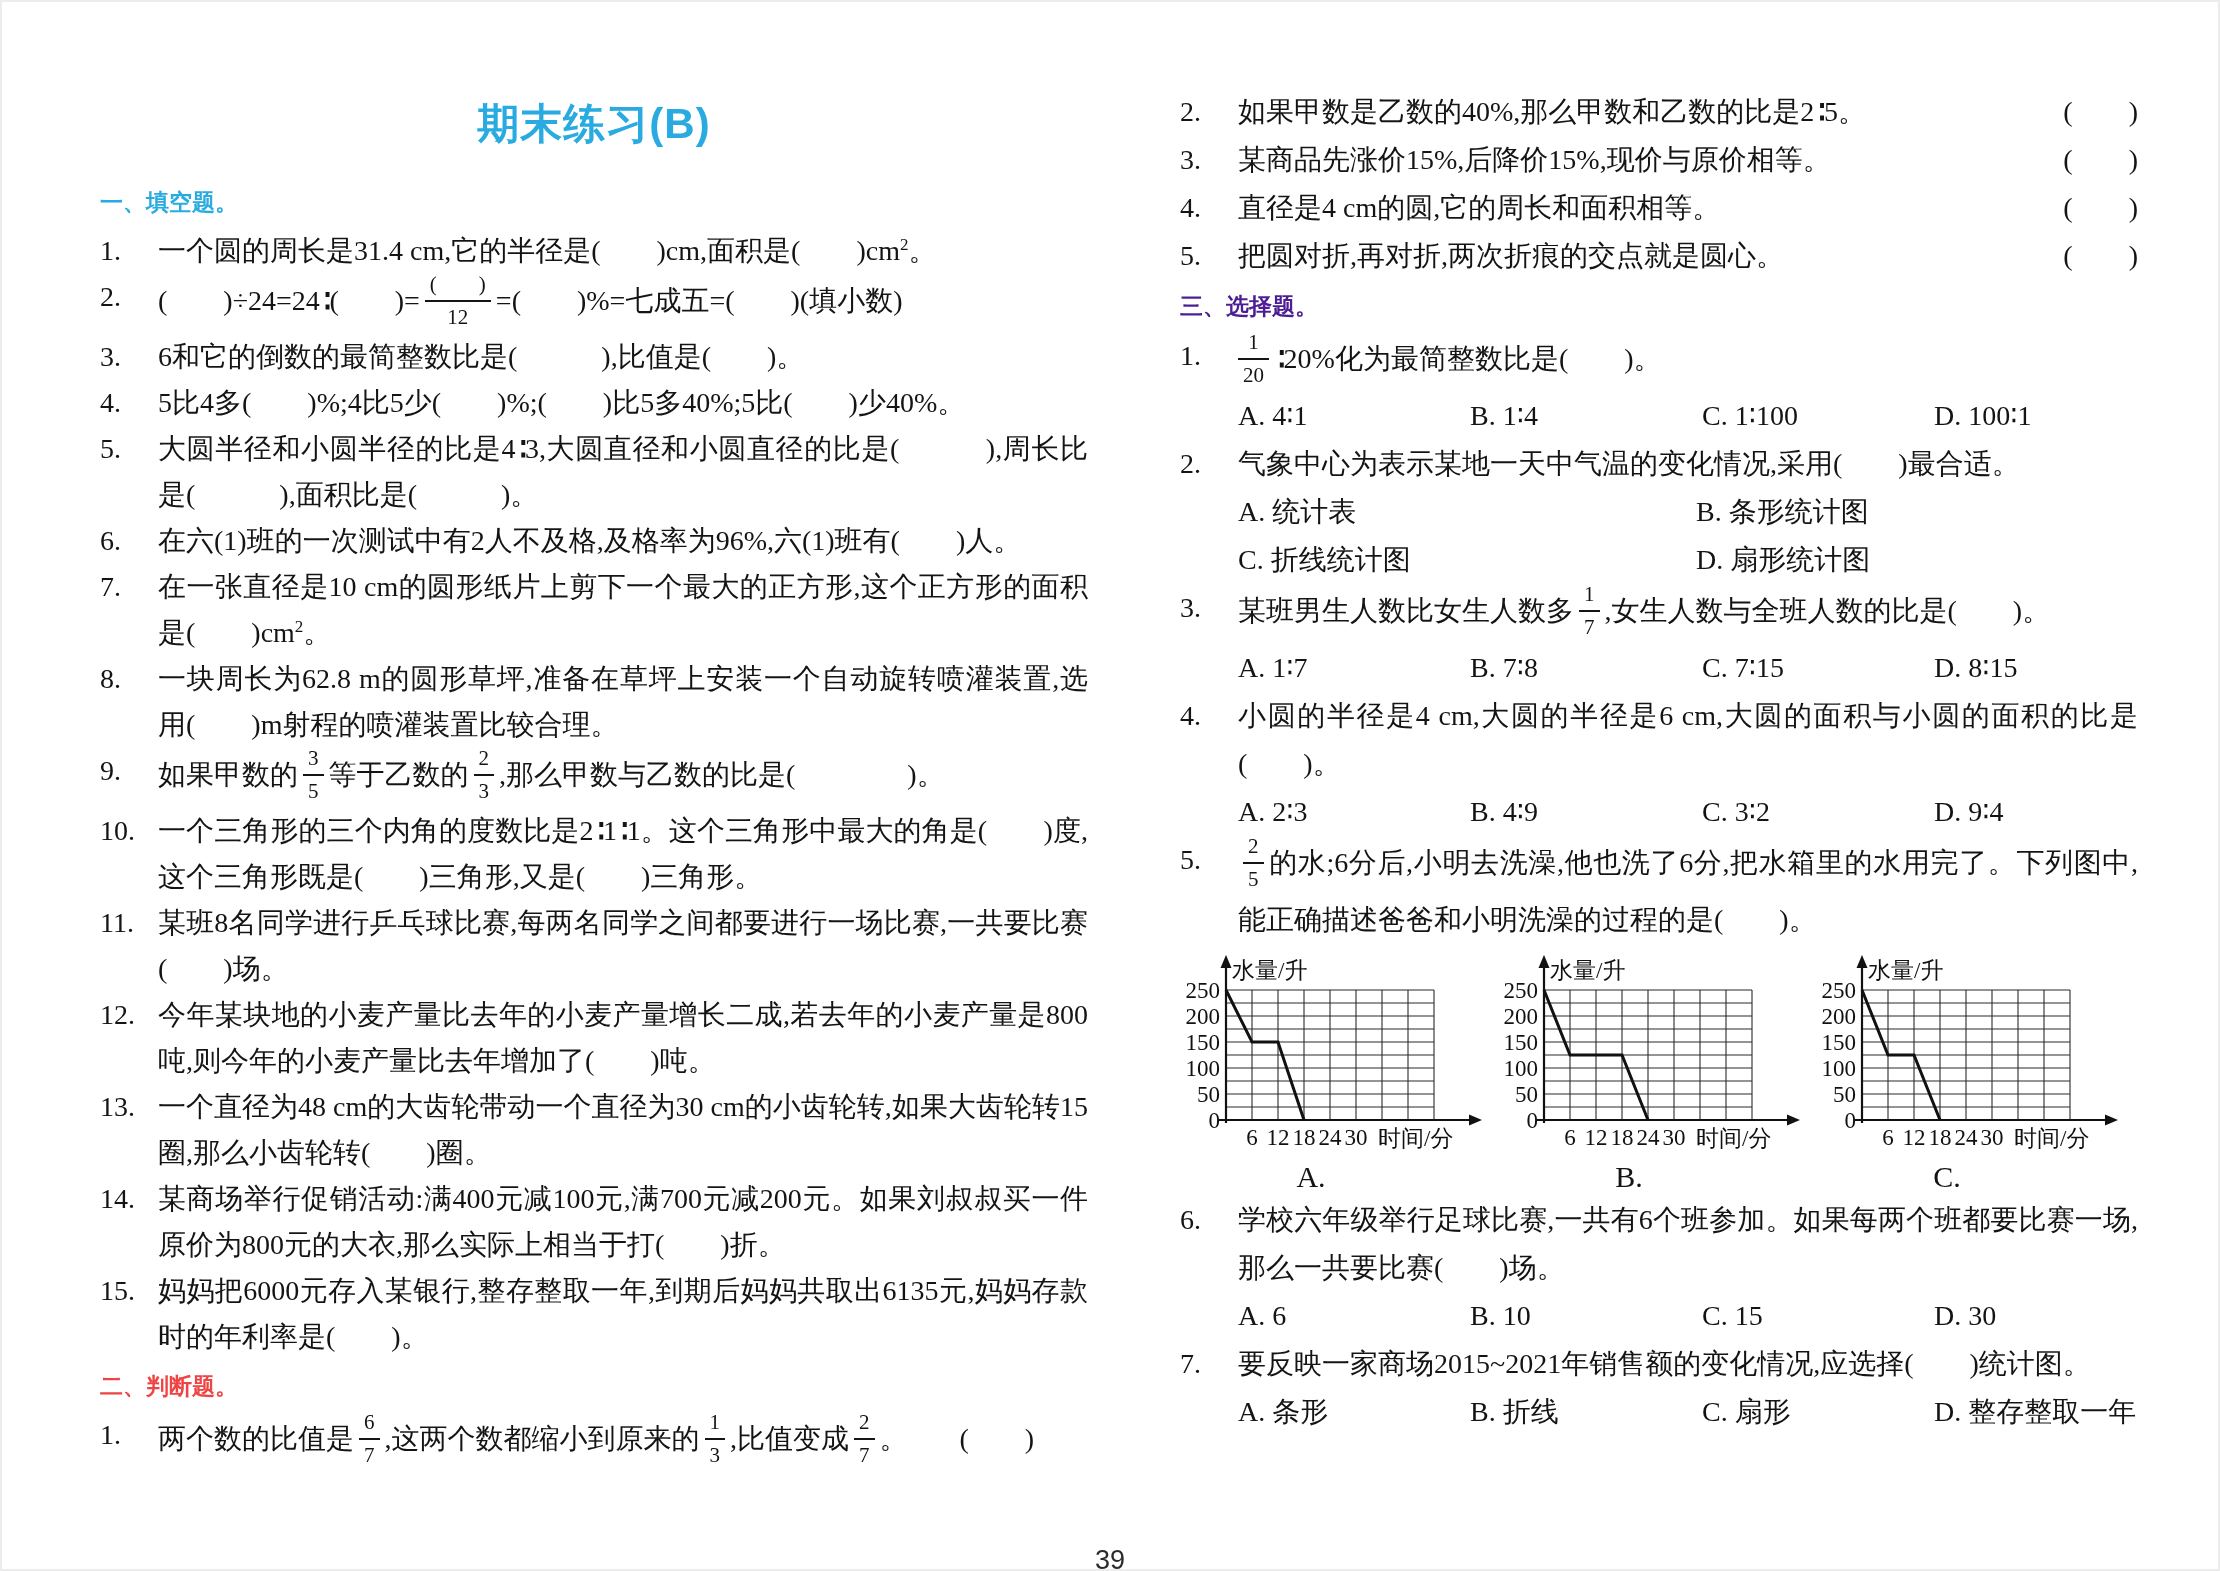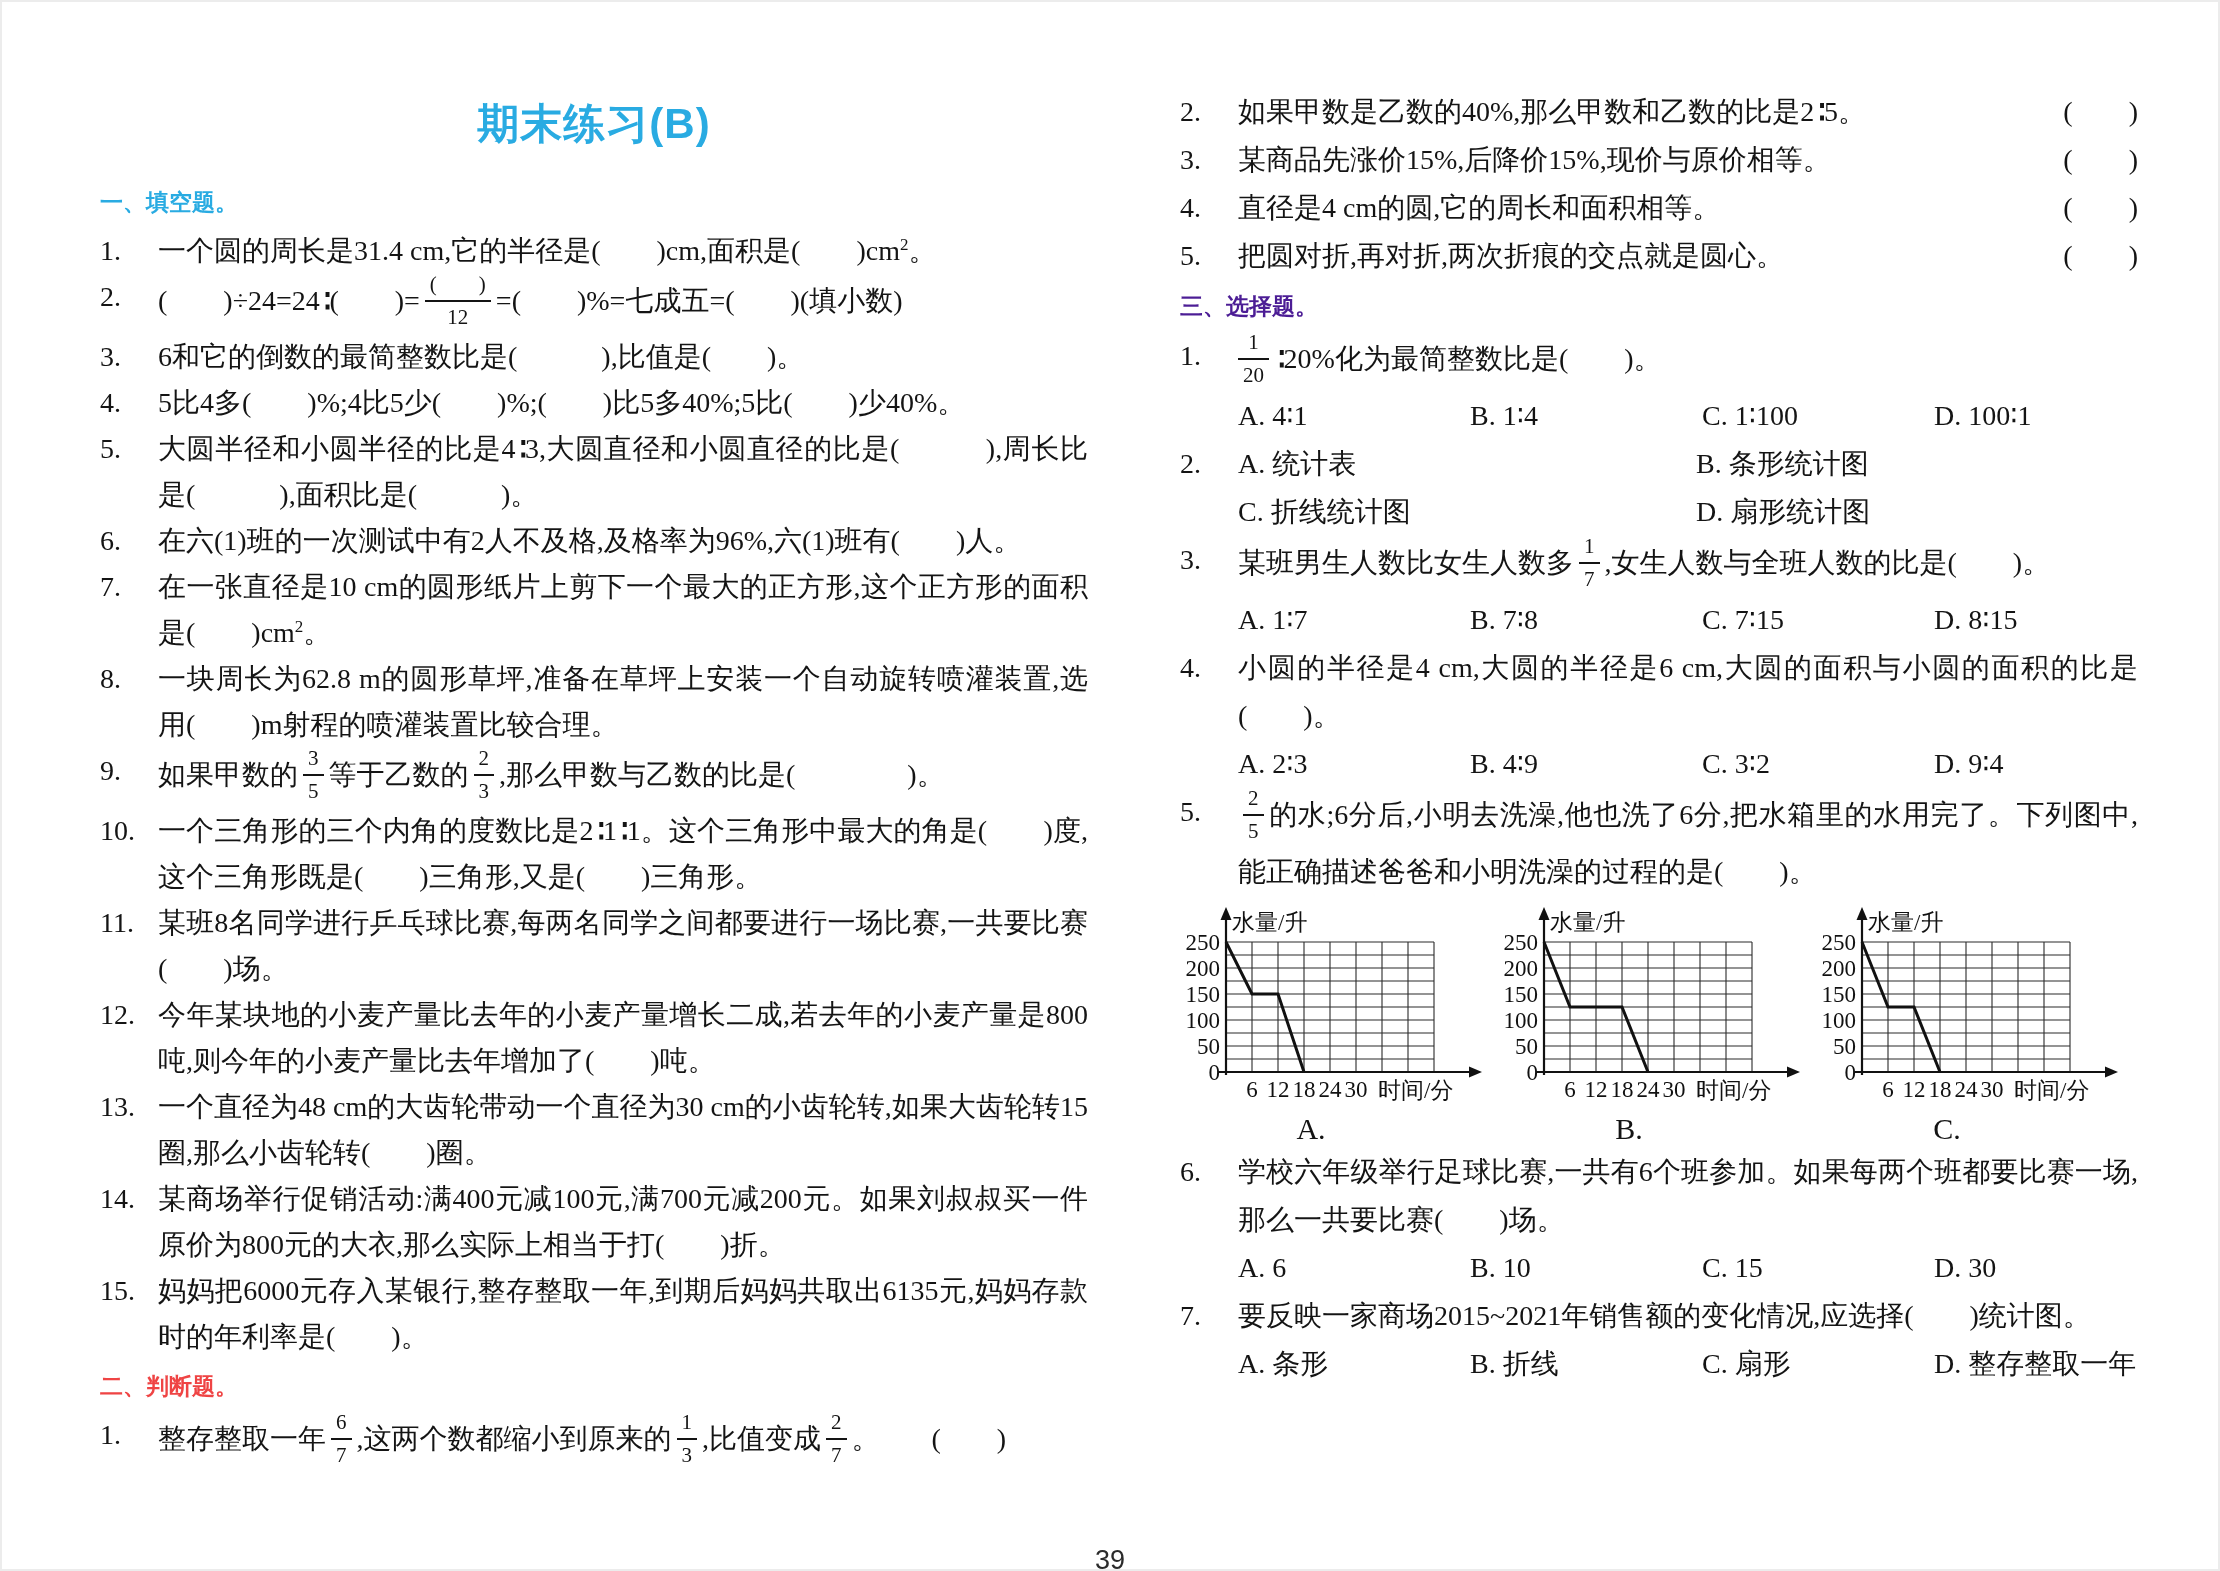--- a/index.html
+++ b/index.html
@@ -124,21 +124,21 @@
 
   <div class="item">
     <span class="no">15.</span>
     <span>妈妈把6000元存入某银行,整存整取一年,到期后妈妈共取出6135元,妈妈存款时的年利率是(　　)。</span>
   </div>
 
   <div class="sec accent" style="color: #ef4444;">二、判断题。</div>
 
   <div class="item">
     <span class="no">1.</span>
-    <span>整存整取一年</span><span class="frac"><span class="fn">6</span><span class="fd">7</span></span><span>,这两个数都缩小到原来的</span><span class="frac"><span class="fn">1</span><span class="fd">3</span></span><span>,比值变成</span><span class="frac"><span class="fn">2</span><span class="fd">7</span></span><span>。</span><span class="gap-paren">(　　)</span>
+    <span>两个数的比值是</span><span class="frac"><span class="fn">6</span><span class="fd">7</span></span><span>,这两个数都缩小到原来的</span><span class="frac"><span class="fn">1</span><span class="fd">3</span></span><span>,比值变成</span><span class="frac"><span class="fn">2</span><span class="fd">7</span></span><span>。</span><span class="gap-paren">(　　)</span>
   </div>
 </div>
 
 <div class="col" id="col-right">
 
   <div class="item">
     <span class="no">2.</span>
     <span class="jl">
         <span class="t">如果甲数是乙数的40%,那么甲数和乙数的比是2∶5。</span>
         <span class="p">(　　)</span>
@@ -177,20 +177,21 @@
   </div>
   <div class="opts">
     <span class="o4">A. 4∶1</span>
     <span class="o4">B. 1∶4</span>
     <span class="o4">C. 1∶100</span>
     <span class="o4">D. 100∶1</span>
   </div>
 
   <div class="item">
     <span class="no">2.</span>
+    <span>气象中心为表示某地一天中气温的变化情况,采用(　　)最合适。</span>
   </div>
   <div class="opts">
     <span class="o2">A. 统计表</span>
     <span class="o2">B. 条形统计图</span>
   </div>
   <div class="opts">
     <span class="o2">C. 折线统计图</span>
     <span class="o2">D. 扇形统计图</span>
   </div>
 

